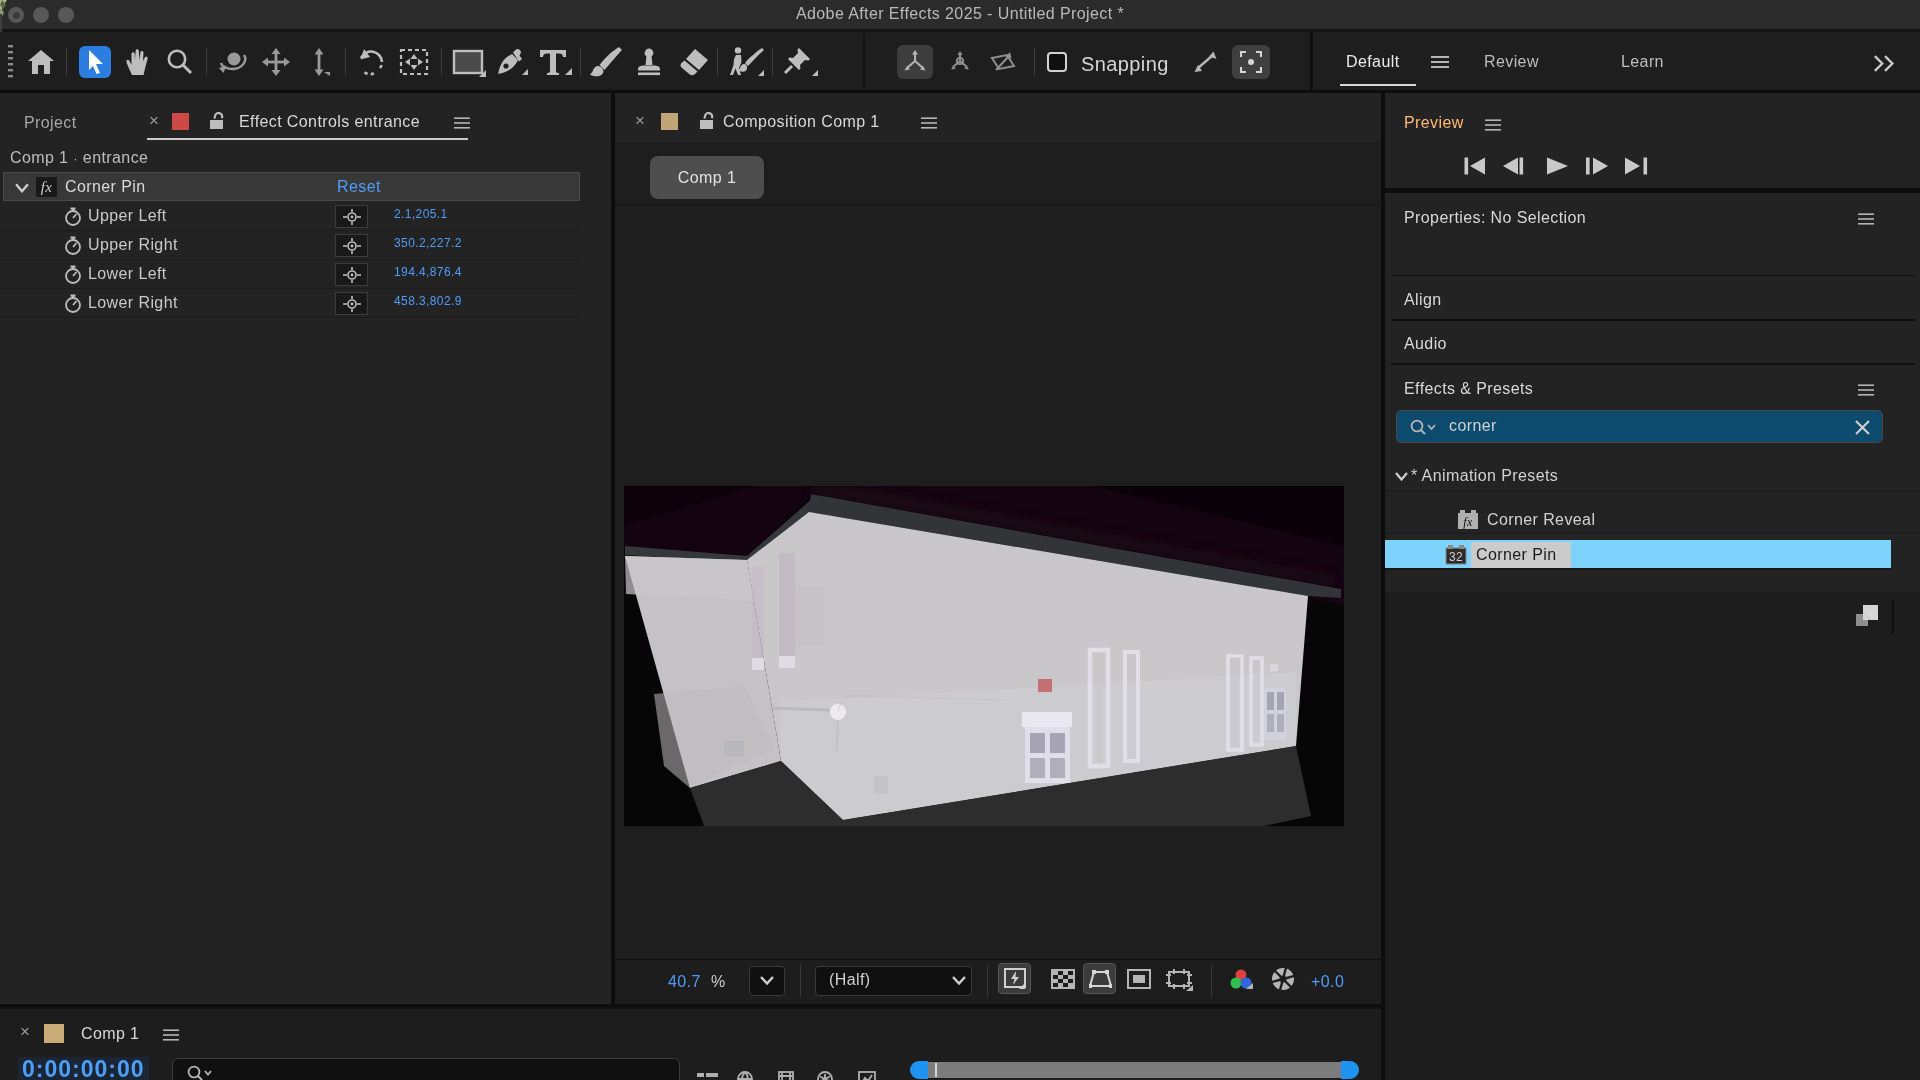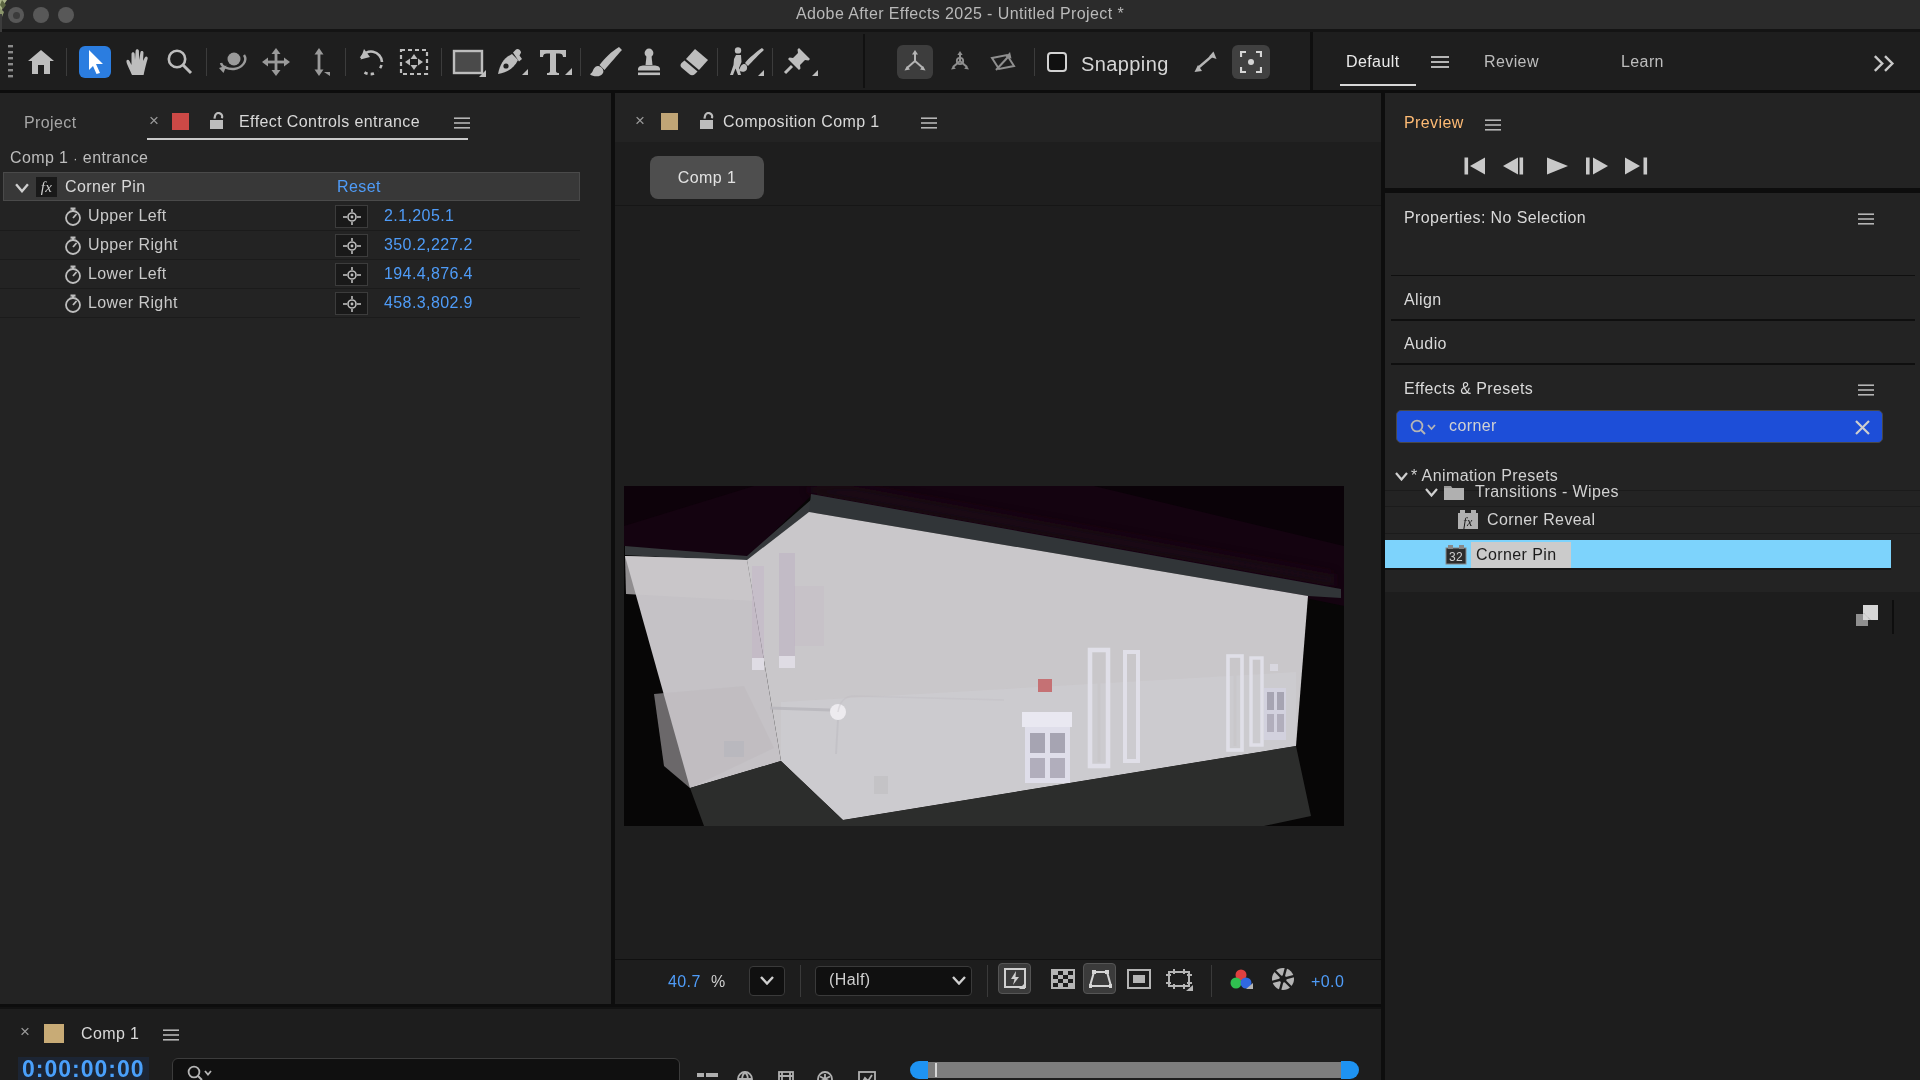--- a/index.html
+++ b/index.html
@@ -8,21 +8,21 @@
   .abs { position:absolute; }
   #stage div { letter-spacing:0.4px; }
   #stage { position:relative; width:1920px; height:1080px; background:#0d0d0d; }
   .txt { color:#c3c3c3; font-size:20px; white-space:nowrap; }
   .blue { color:#4f9cf8; }
   .param { left:0; width:580px; height:29px; border-bottom:1px solid #1b1b1b; }
   .param .sw { position:absolute; left:64px; top:5px; width:18px; height:20px; }
   .param .pl { position:absolute; left:88px; top:5px; color:#c9c9c9; font-size:16px; }
   .param .xh { position:absolute; left:335px; top:3px; width:33px; height:23px; background:#191919; border:1px solid #3c3c3c; }
   .param .xh svg { position:absolute; left:6px; top:3px; width:20px; height:16px; }
-  .param .pv { position:absolute; left:384px; top:5px; color:#4f9cf8; font-size:16px; }
+  .param .pv { position:absolute; left:394px; top:5px; color:#4f9cf8; font-size:12px; }
 </style>
 </head>
 <body>
 <div id="stage">
 
   <div class="abs" style="left:0;top:0;width:1920px;height:29px;background:#2b2b2b;">
     <div class="abs" style="left:0;top:0;width:30px;height:26px;background:#2b2b2b;"></div>
     <svg class="abs" style="left:0;top:0;" width="12" height="18" viewBox="0 0 12 18">
       <path d="M0 0 L7 0 C4 4 2 8 1.5 13 L0 13 Z" fill="#aab388"></path>
       <path d="M2 0 L6 5 L3 9 L0 5 Z" fill="#5c6642"></path>
@@ -580,50 +580,40 @@
     <div class="abs" style="left:6px;top:270px;width:524px;height:2px;background:#0f0f0f;"></div>
     <div class="abs" style="left:19px;top:287px;color:#d9d9d9;font-size:16px;">Effects &amp; Presets</div>
     <svg class="abs" style="left:473px;top:291px;" width="16" height="12" viewBox="0 0 16 12">
       <g stroke="#b5b5b5" stroke-width="1.6">
           <line x1="0" y1="1.2" x2="16" y2="1.2"></line>
           <line x1="0" y1="6" x2="16" y2="6"></line>
           <line x1="0" y1="10.8" x2="16" y2="10.8"></line>
         </g>
     </svg>
 
-    <div class="abs" style="left:11px;top:317px;width:487px;height:33px;background:#1d4ed8;border:1px solid #484848;border-radius:5px;">
+    <div class="abs" style="left:11px;top:317px;width:487px;height:33px;background:#0c4a6e;border:1px solid #484848;border-radius:5px;">
       <svg class="abs" style="left:12px;top:8px;" width="28" height="17" viewBox="0 0 28 17">
         <circle cx="8" cy="7" r="5.4" fill="none" stroke="#b5b5b5" stroke-width="1.8"></circle>
         <line x1="12" y1="11" x2="16" y2="15" stroke="#b5b5b5" stroke-width="2"></line>
         <path d="M19 6 l3.5 4 l3.5 -4" stroke="#b5b5b5" stroke-width="1.8" fill="none"></path>
       </svg>
       <div class="abs" style="left:52px;top:6px;color:#d2d2d2;font-size:16px;">corner</div>
       <svg class="abs" style="left:458px;top:9px;" width="15" height="15" viewBox="0 0 15 15">
         <g stroke="#cfcfcf" stroke-width="2.2">
             <line x1="1" y1="1" x2="14" y2="14"></line>
             <line x1="14" y1="1" x2="1" y2="14"></line>
           </g>
       </svg>
     </div>
 
     <div class="abs" style="left:0;top:356px;width:571px;height:29px;border-bottom:1px solid #1b1b1b;margin-top:13px;">
       <svg class="abs" style="left:10px;top:10px;" width="13" height="9" viewBox="0 0 13 9">
           <path d="M1 1 L6.5 7.5 L12 1" stroke="#cfcfcf" stroke-width="2.2" fill="none"></path>
         </svg>
       <div class="abs" style="left:26px;top:5px;color:#d2d2d2;font-size:16px;">* Animation Presets</div>
-    </div>
-    <div class="abs" style="left:0;top:385px;width:535px;height:29px;border-bottom:1px solid #1b1b1b;">
-      <svg class="abs" style="left:40px;top:10px;" width="13" height="9" viewBox="0 0 13 9">
-          <path d="M1 1 L6.5 7.5 L12 1" stroke="#cfcfcf" stroke-width="2.2" fill="none"></path>
-        </svg>
-      <svg class="abs" style="left:58px;top:5px;" width="22" height="18" viewBox="0 0 22 18">
-        <path d="M1 3 L8 3 L10 6 L21 6 L21 17 L1 17 Z" fill="#9a9a9a"></path>
-        <rect x="1" y="5" width="20" height="12" fill="#b0b0b0"></rect>
-      </svg>
-      <div class="abs" style="left:90px;top:5px;color:#d2d2d2;font-size:16px;">Transitions - Wipes</div>
     </div>
     <div class="abs" style="left:0;top:413px;width:535px;height:28px;border-bottom:1px solid #1b1b1b;">
       <svg class="abs" style="left:72px;top:4px;" width="22" height="21" viewBox="0 0 22 21">
         <rect x="1" y="3" width="20" height="16" fill="#b0b0b0"></rect>
         <rect x="3" y="0" width="5" height="4" fill="#b0b0b0"></rect>
           <rect x="14" y="0" width="5" height="4" fill="#b0b0b0"></rect>
         <text x="11" y="16" font-size="12" font-style="italic" font-family="Liberation Serif" fill="#111" text-anchor="middle">fx</text>
       </svg>
       <div class="abs" style="left:102px;top:5px;color:#d2d2d2;font-size:16px;">Corner Reveal</div>
     </div>

